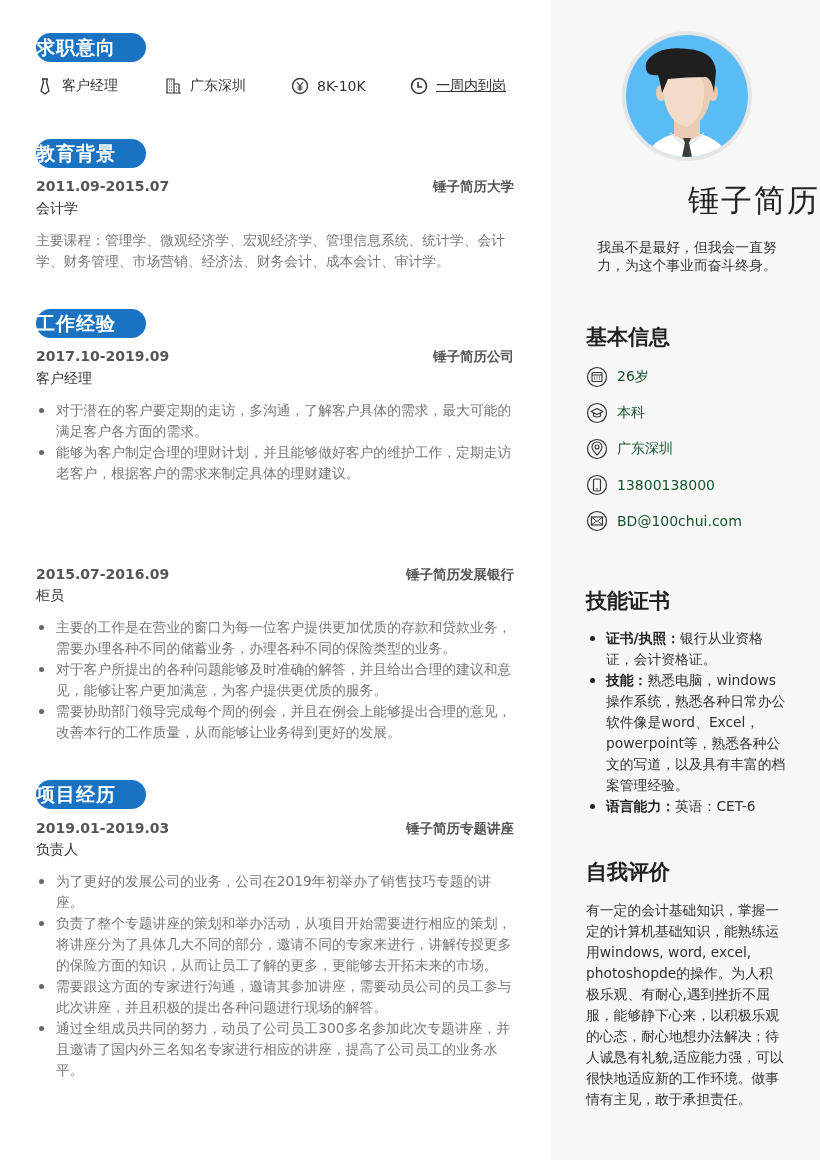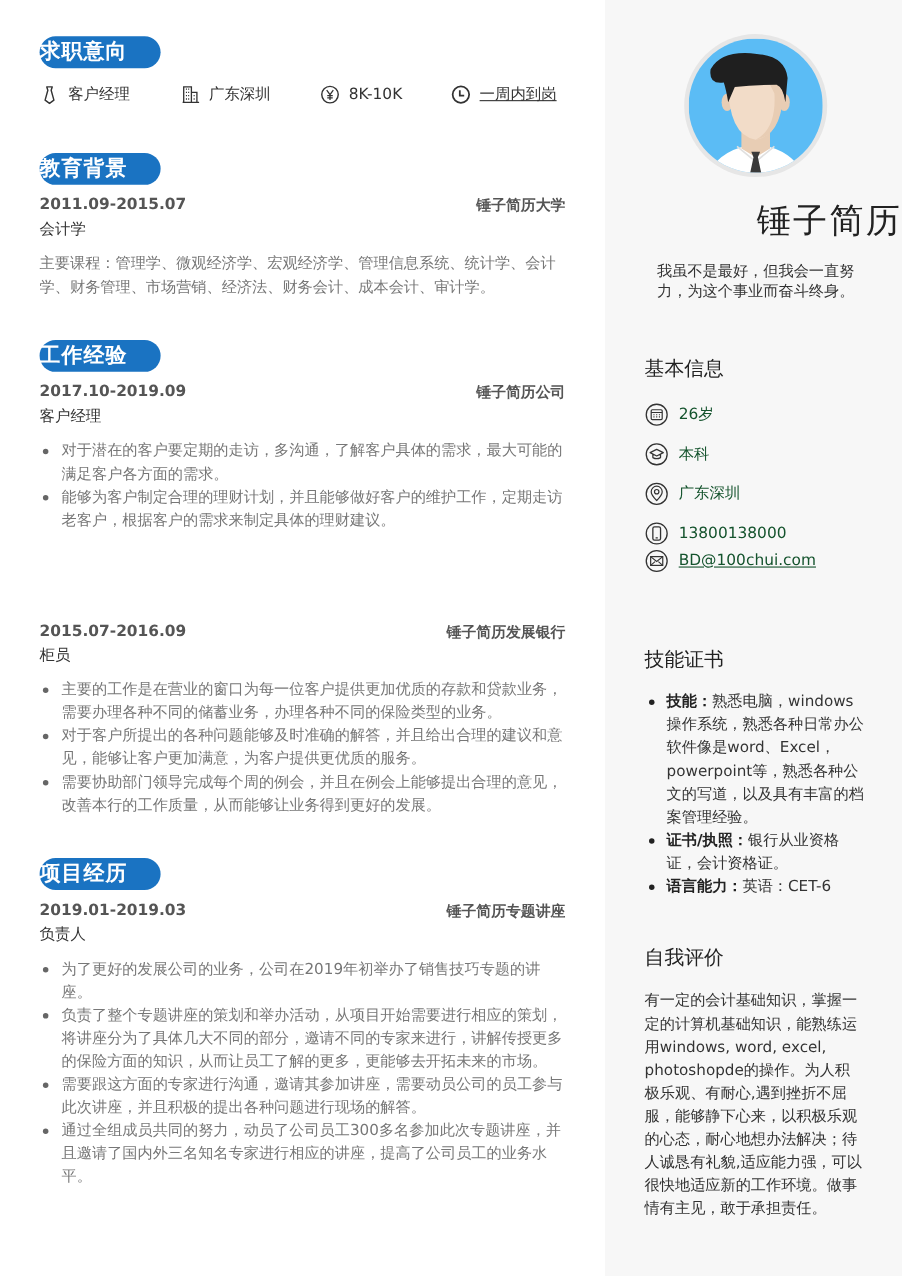--- a/index.html
+++ b/index.html
@@ -29,21 +29,21 @@
   ul.bullets { position: absolute; left: 36px; width: 480px; list-style: none; }
   ul.bullets li { position: relative; padding-left: 20px; font-size: 13.8px; line-height: 21px; color: #777; }
   ul.bullets li::before { content: ""; position: absolute; left: 3px; top: 8px; width: 5px; height: 5px; border-radius: 50%; background: #666; }
 
   .avatar { position: absolute; left: 622px; top: 31px; width: 130px; height: 130px; border-radius: 50%; background: #e6e6e6; padding: 4px; }
   .avatar-inner { width: 122px; height: 122px; border-radius: 50%; overflow: hidden; }
 
   .name { position: absolute; left: 550px; top: 180px; width: 270px; text-align: right; font-size: 31px; color: #222; letter-spacing: 2px; }
   .motto { position: absolute; left: 592px; top: 238px; width: 190px; font-size: 13.8px; line-height: 18px; color: #333; text-align: center; }
 
-  .side-title { position: absolute; left: 586px; font-size: 18px; font-weight: normal; color: #222; }
+  .side-title { position: absolute; left: 586px; font-size: 21px; font-weight: bold; color: #222; }
 
   .info-item { position: absolute; left: 586px; height: 22px; display: flex; align-items: center; font-size: 14px; color: #14532d; }
   .info-item .ico { width: 22px; height: 22px; margin-right: 9px; }
 
   ul.skills { position: absolute; left: 586px; width: 200px; list-style: none; }
   ul.skills li { position: relative; padding-left: 20px; font-size: 13.8px; line-height: 21px; color: #333; }
   ul.skills li::before { content: ""; position: absolute; left: 4px; top: 8px; width: 5px; height: 5px; border-radius: 50%; background: #222; }
   ul.skills li b { color: #222; }
 
   .self-eval { position: absolute; left: 586px; top: 900px; width: 200px; font-size: 13.8px; line-height: 21px; color: #333; }
@@ -182,30 +182,30 @@
   <span>广东深圳</span>
 </div>
 <div class="info-item" style="top:474px;">
   <svg class="ico" viewBox="0 0 22 22">
     <circle cx="11" cy="11" r="9.5" fill="none" stroke="#333" stroke-width="1.2"></circle>
     <rect x="7.5" y="5" width="7" height="12" rx="1.5" fill="none" stroke="#333" stroke-width="1.2"></rect>
     <path d="M10 15h2" stroke="#333" stroke-width="1.1"></path>
   </svg>
   <span>13800138000</span>
 </div>
-<div class="info-item" style="top:499px;text-decoration:underline;">
+<div class="info-item" style="top:510px;">
   <svg class="ico" viewBox="0 0 22 22">
     <circle cx="11" cy="11" r="9.5" fill="none" stroke="#333" stroke-width="1.2"></circle>
     <rect x="5.5" y="7" width="11" height="8" fill="none" stroke="#333" stroke-width="1.1"></rect>
     <path d="M5.5 7l5.5 4.5 5.5-4.5M5.5 15l4-3.5M16.5 15l-4-3.5" fill="none" stroke="#333" stroke-width="1"></path>
   </svg>
   <span>BD@100chui.com</span>
 </div>
 
 <div class="side-title" style="top:587px;">技能证书</div>
 <ul class="skills" style="top:628px;">
+  <li><b>证书/执照：</b><span>银行从业资格证，会计资格证。</span></li>
   <li><b>技能：</b><span>熟悉电脑，windows操作系统，熟悉各种日常办公软件像是word、Excel，powerpoint等，熟悉各种公文的写道，以及具有丰富的档案管理经验。</span></li>
-  <li><b>证书/执照：</b><span>银行从业资格证，会计资格证。</span></li>
   <li><b>语言能力：</b><span>英语：CET-6</span></li>
 </ul>
 
 <div class="side-title" style="top:858px;">自我评价</div>
 <div class="self-eval">有一定的会计基础知识，掌握一定的计算机基础知识，能熟练运用windows, word, excel, photoshopde的操作。为人积极乐观、有耐心,遇到挫折不屈服，能够静下心来，以积极乐观的心态，耐心地想办法解决；待人诚恳有礼貌,适应能力强，可以很快地适应新的工作环境。做事情有主见，敢于承担责任。</div>
 
 </body></html>

